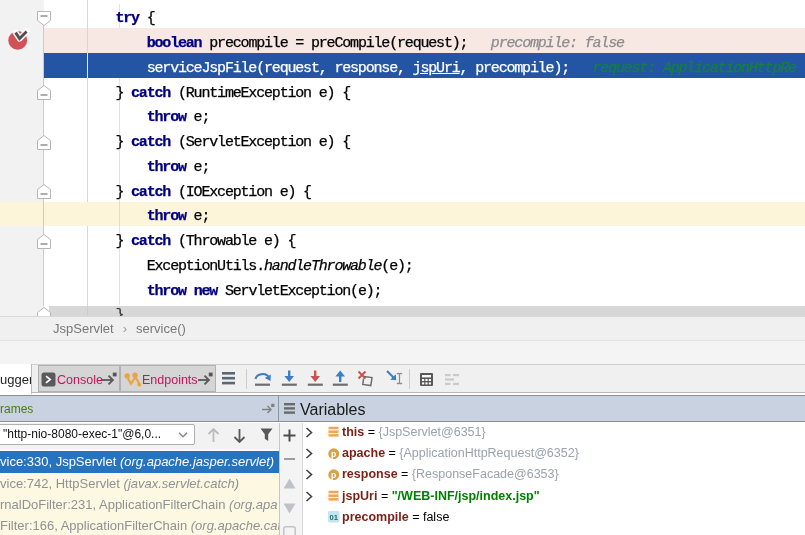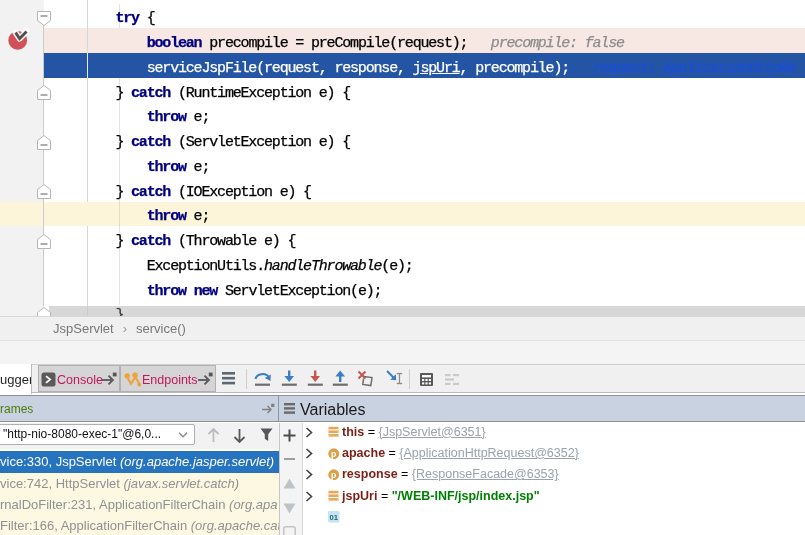--- a/index.html
+++ b/index.html
@@ -12,21 +12,21 @@
 .rowbg{position:absolute;height:24.75px;}
 #rowpink{left:43.5px;top:28.45px;width:761.5px;background:#f7e8e3;}
 #rowblue{left:43.5px;top:53.2px;width:761.5px;background:#2355a4;}
 #rowyellow{left:0;top:201.7px;width:805px;background:#fcf5da;}
 #indent1{position:absolute;left:118.5px;top:4px;width:1px;height:301px;background:#e2e2e2;}
 #foldline{position:absolute;left:43px;top:24px;width:1px;height:282px;background:#cbcbcb;}
 #code{position:absolute;left:0;top:7.4px;width:900px;font-family:"Liberation Mono",monospace;font-size:15px;letter-spacing:-1.18px;color:#000;white-space:pre;-webkit-text-stroke:0.25px;}
 #code div{height:24.75px;line-height:24.75px;padding-left:115.4px;}
 .kw{font-weight:bold;color:#000080;}
 .hintp{color:#8c8c8c;font-style:italic;}
-.hintb{color:#1d4ed8;font-style:italic;}
+.hintb{color:#15803d;font-style:italic;}
 .wt{color:#fff;}
 .it{font-style:italic;}
 .ju{text-decoration:underline;}
 
 #hscroll{position:absolute;left:48.5px;top:305.8px;width:756.5px;height:10.6px;background:rgba(199,199,199,0.72);}
 
 #crumbs{position:absolute;left:0;top:316.3px;width:805px;height:23.7px;background:#f0f0f0;border-top:1px solid #d8d8d8;box-sizing:border-box;color:#777;font-size:13px;line-height:23px;}
 #strip2{position:absolute;left:0;top:340px;width:805px;height:23.5px;background:#f4f4f4;border-top:1px solid #e3e3e3;box-sizing:border-box;}
 
 #tabs{position:absolute;left:0;top:363.5px;width:805px;height:29px;background:#f0f0f0;border-top:1px solid #cfcfcf;border-bottom:1px solid #b9b9b9;box-sizing:border-box;}
@@ -40,21 +40,21 @@
 #ftoolbar{position:absolute;left:0;top:422.5px;width:279px;height:26px;background:#f2f2f2;}
 #combo{position:absolute;left:-3px;top:424px;width:196px;height:19px;background:#fff;border:1px solid #b0b0b0;border-radius:2px;font-size:12px;line-height:19px;color:#111;}
 .frow{position:absolute;left:0;width:279px;height:21.3px;font-size:13px;line-height:21.3px;white-space:nowrap;overflow:hidden;}
 .fgrey{background:#fcf8e2;color:#8f9294;}
 
 #pdiv{position:absolute;left:278.5px;top:422.5px;width:1px;height:112.5px;background:#c6c6c6;}
 
 #vstrip{position:absolute;left:279.5px;top:422.5px;width:23px;height:112.5px;background:#f4f4f4;border-right:1px solid #d8d8d8;box-sizing:border-box;}
 .vrow{position:absolute;left:303px;width:502px;height:21.3px;font-size:12.5px;line-height:21.3px;white-space:nowrap;}
 .vname{color:#7a1f16;font-weight:600;}
-.vval{color:#9aa2ac;text-decoration:underline;}
+.vval{color:#9aa2ac;}
 .vgreen{color:#008000;font-weight:bold;}
 .vchev{position:absolute;left:2px;top:5.2px;width:8px;height:11px;}
 .vicon{position:absolute;left:25px;top:4.7px;width:11.5px;height:11.5px;}
 .vtext{position:absolute;left:39px;top:0;}
 svg{display:block;}
 </style>
 </head>
 <body>
 <div id="editor">
   <div id="gutterstrip"></div>
@@ -296,13 +296,14 @@
         <rect x="0.5" y="8.4" width="10.5" height="2.7"></rect>
       </g>
     </svg>
     <span class="vtext"><span class="vname">jspUri</span> = <span class="vgreen">"/WEB-INF/jsp/index.jsp"</span></span>
   </div>
 <div class="vrow" style="top:506.8px;">
     <svg class="vicon" viewBox="0 0 12 12">
       <rect x="0" y="0" width="12" height="12" rx="1.5" fill="#c5e4ef"></rect>
       <text x="6" y="9" text-anchor="middle" font-size="8" font-weight="bold" fill="#1d6b75" font-family="Liberation Sans">01</text>
     </svg>
+    <span class="vtext"><span class="vname">precompile</span> = <span style="color:#000;">false</span></span>
   </div>
 
 </body></html>

